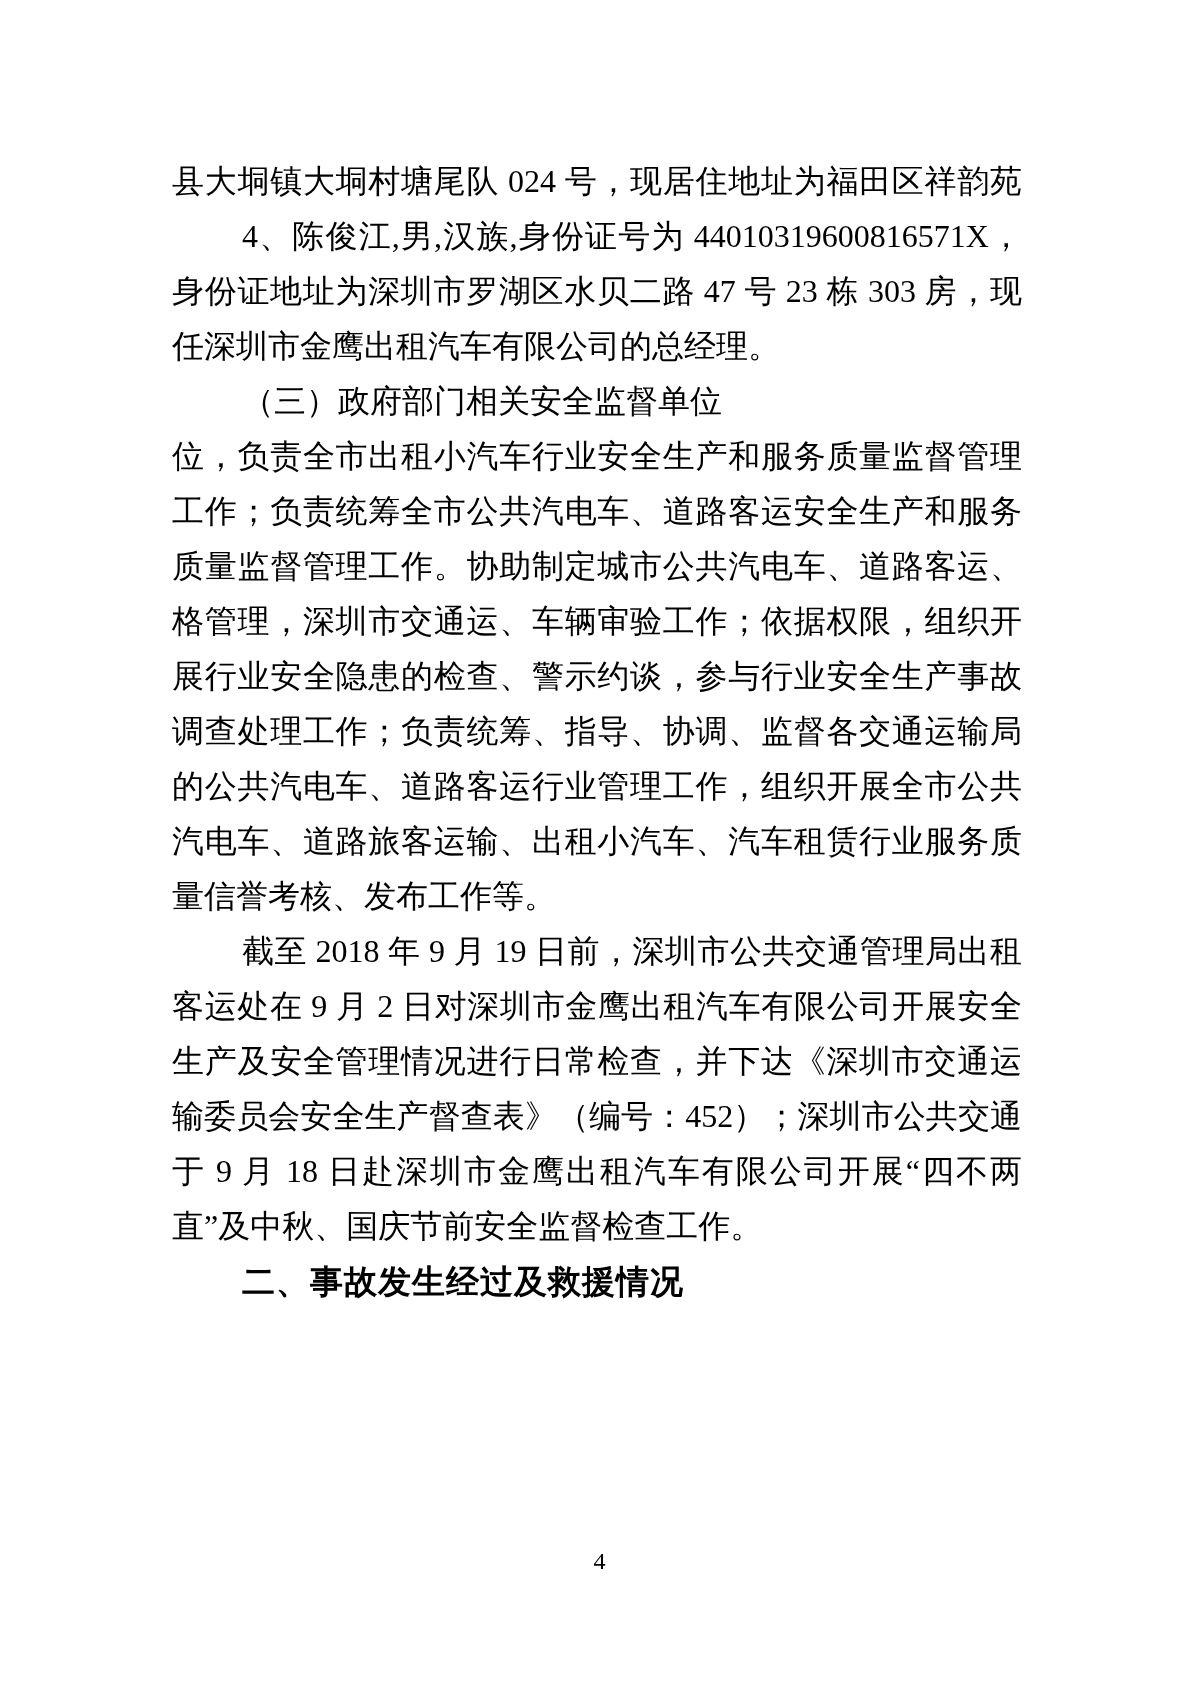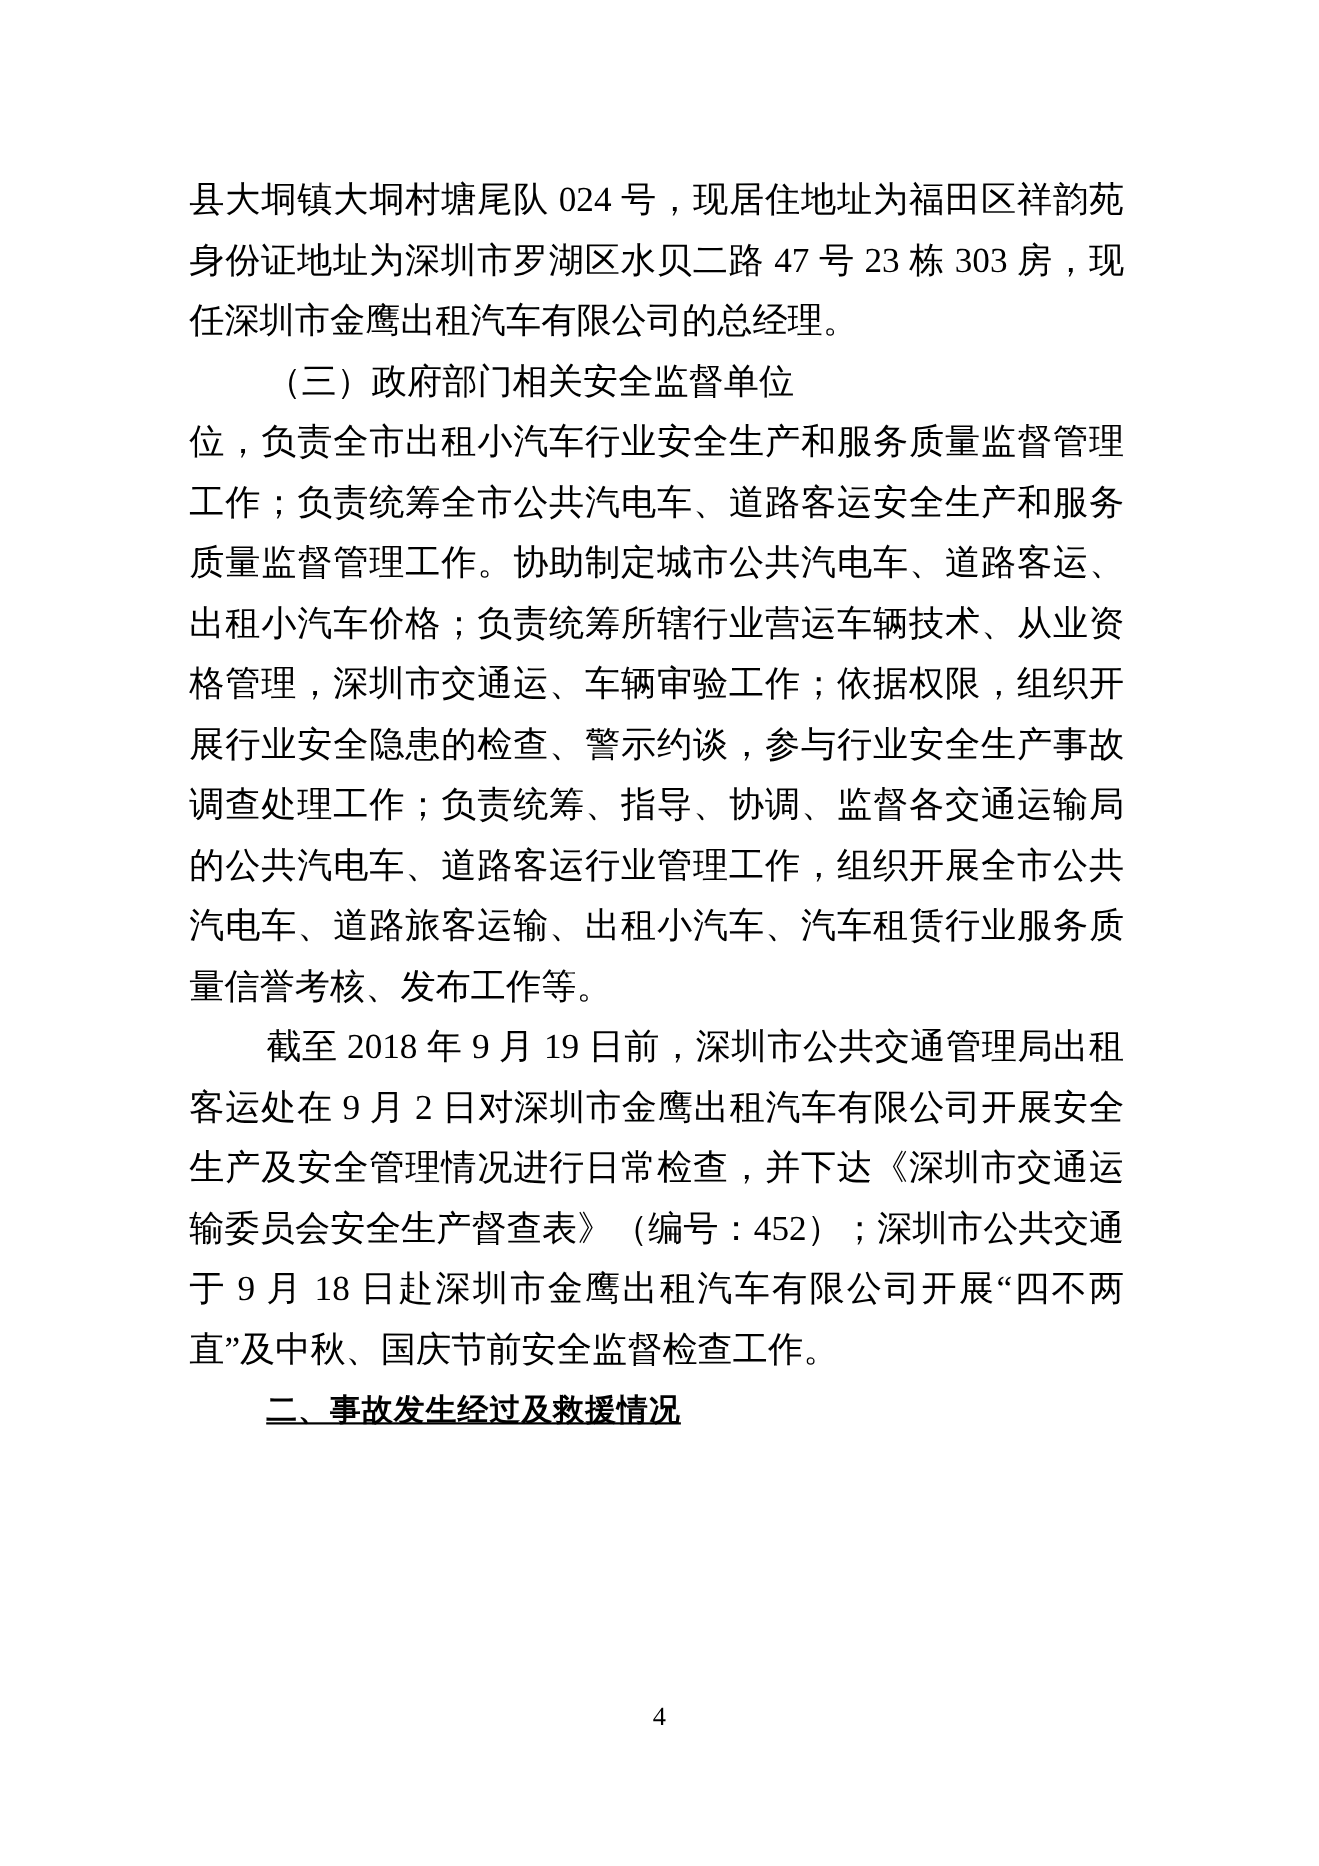--- a/index.html
+++ b/index.html
@@ -34,49 +34,48 @@
   .line.short {
     text-align: center;
     text-align-last: left;
   }
   .line.indent {
     text-indent: 70px;
   }
   .line.heading {
     font-family: "Liberation Sans", "DejaVu Sans", sans-serif;
     font-weight: 700;
-    font-size: 28px;
+    font-size: 33px;
     letter-spacing: 1px;
-    text-decoration: underline;
   }
   .page-number {
     position: absolute;
     top: 1543px;
     left: 0;
     width: 1199px;
     text-align: center;
     font-size: 24px;
     line-height: 36px;
     font-family: "Liberation Serif", "DejaVu Serif", serif;
     color: #000000;
   }
 </style>
 </head>
 <body>
 
 <div class="page">
   <div class="content">
     <div class="line">县大垌镇大垌村塘尾队 024 号，现居住地址为福田区祥韵苑</div>
+    <div class="line indent">4、陈俊江,男,汉族,身份证号为 44010319600816571X，</div>
     <div class="line">身份证地址为深圳市罗湖区水贝二路 47 号 23 栋 303 房，现</div>
     <div class="line short">任深圳市金鹰出租汽车有限公司的总经理。</div>
     <div class="line indent short">（三）政府部门相关安全监督单位</div>
     <div class="line">位，负责全市出租小汽车行业安全生产和服务质量监督管理</div>
     <div class="line">工作；负责统筹全市公共汽电车、道路客运安全生产和服务</div>
     <div class="line">质量监督管理工作。协助制定城市公共汽电车、道路客运、</div>
-    <div class="line">出租小汽车价格；负责统筹所辖行业营运车辆技术、从业资</div>
     <div class="line">格管理，深圳市交通运、车辆审验工作；依据权限，组织开</div>
     <div class="line">展行业安全隐患的检查、警示约谈，参与行业安全生产事故</div>
     <div class="line">调查处理工作；负责统筹、指导、协调、监督各交通运输局</div>
     <div class="line">的公共汽电车、道路客运行业管理工作，组织开展全市公共</div>
     <div class="line">汽电车、道路旅客运输、出租小汽车、汽车租赁行业服务质</div>
     <div class="line short">量信誉考核、发布工作等。</div>
     <div class="line indent">截至 2018 年 9 月 19 日前，深圳市公共交通管理局出租</div>
     <div class="line">客运处在 9 月 2 日对深圳市金鹰出租汽车有限公司开展安全</div>
     <div class="line">生产及安全管理情况进行日常检查，并下达《深圳市交通运</div>
     <div class="line">输委员会安全生产督查表》（编号：452）；深圳市公共交通</div>

